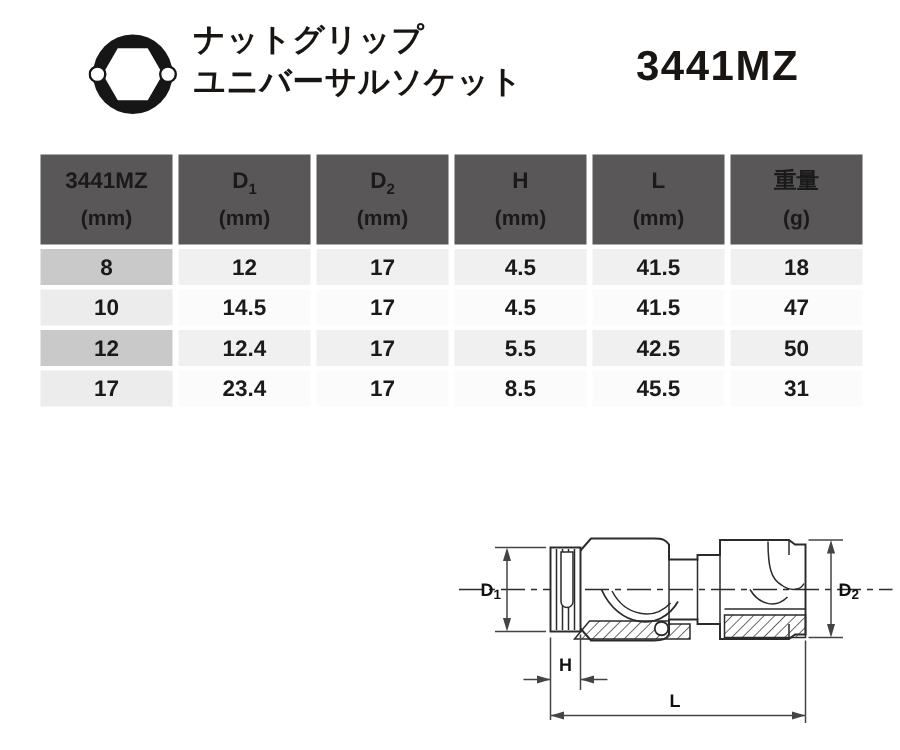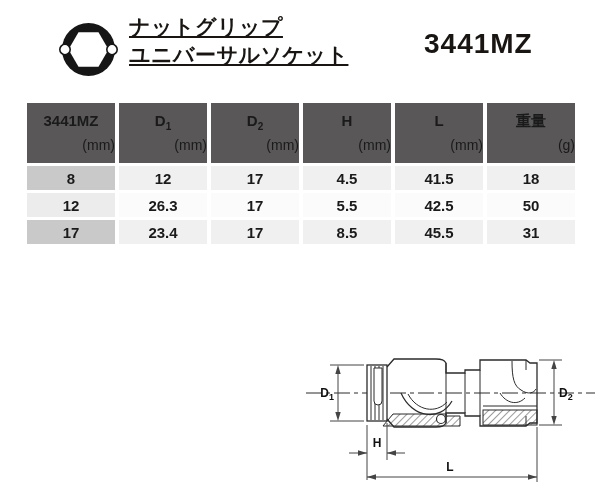--- a/index.html
+++ b/index.html
@@ -3,32 +3,32 @@
 <meta charset="utf-8">
 <style>
   * { margin:0; padding:0; box-sizing:border-box; }
   html,body { background:#fff; }
   body { width:600px; height:500px; position:relative; overflow:hidden;
          font-family:"Liberation Sans","DejaVu Sans",sans-serif; color:#1a1a1a; }
 
   
   .brand-icon { position:absolute; left:59px; top:20px; width:59px; height:59px; }
   .title { position:absolute; left:129px; top:13px; font-size:21px; font-weight:bold;
-           line-height:28px; letter-spacing:0.5px; color:#191513;text-decoration:underline; }
+           line-height:28px; letter-spacing:0.5px; color:#191513; }
   .model { position:absolute; left:424px; top:28px; font-size:28px; font-weight:bold;
            letter-spacing:1px; color:#191513; }
 
   
   table.spec { position:absolute; left:23px; top:100px; border-collapse:separate;
                border-spacing:4px 3px; table-layout:fixed; }
   table.spec th, table.spec td { width:88px; text-align:center; vertical-align:middle;
                font-weight:bold; color:#1a1a1a; }
   thead th { background:#595757; color:#fff; height:60px; font-size:15px; line-height:19px; }
   thead th sub { font-size:10px; }
-  thead .h-unit { display:block; font-size:14px; font-weight:normal;text-align:right; }
+  thead .h-unit { display:block; font-size:14px; font-weight:bold; }
   tbody th.size, tbody td { height:24px; font-size:15px; }
   tbody tr:nth-child(odd)  th.size { background:#c9c9c9; }
   tbody tr:nth-child(odd)  td      { background:#f0f0f0; }
   tbody tr:nth-child(even) th.size { background:#ececec; }
   tbody tr:nth-child(even) td      { background:#fbfbfb; }
 
   
   .drawing { position:absolute; left:250px; top:330px; width:350px; height:170px; }
   .drawing text { font-family:"Liberation Sans","DejaVu Sans",sans-serif;
                   font-weight:bold; fill:#111; }
@@ -64,22 +64,30 @@
   <tbody>
     <tr>
       <th class="size">8</th>
       <td>12</td>
       <td>17</td>
       <td>4.5</td>
       <td>41.5</td>
       <td>18</td>
     </tr>
     <tr>
+      <th class="size">10</th>
+      <td>14.5</td>
+      <td>17</td>
+      <td>4.5</td>
+      <td>41.5</td>
+      <td>47</td>
+    </tr>
+    <tr>
       <th class="size">12</th>
-      <td>26.3</td>
+      <td>12.4</td>
       <td>17</td>
       <td>5.5</td>
       <td>42.5</td>
       <td>50</td>
     </tr>
     <tr>
       <th class="size">17</th>
       <td>23.4</td>
       <td>17</td>
       <td>8.5</td>

